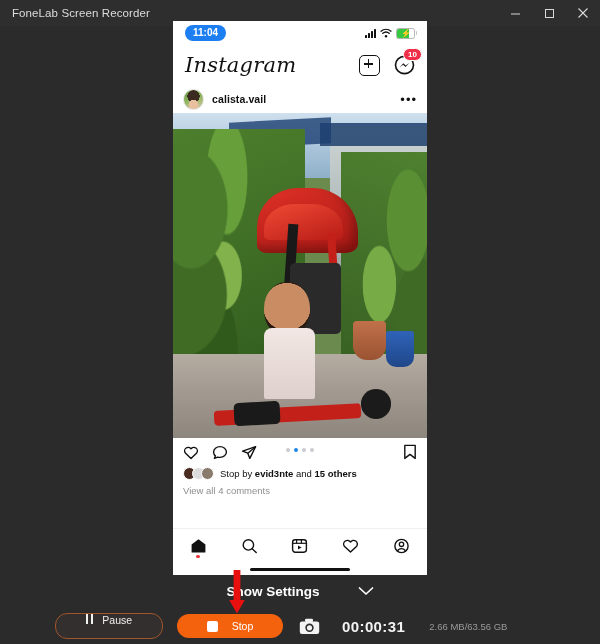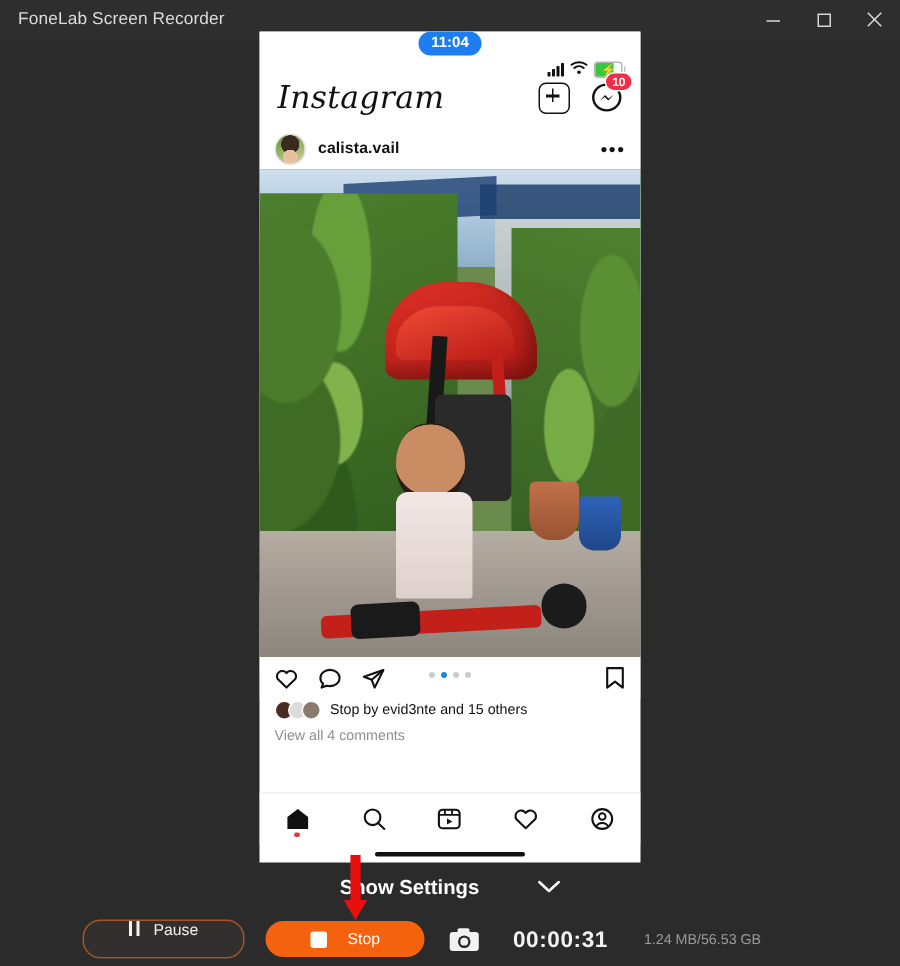--- a/index.html
+++ b/index.html
@@ -29,21 +29,20 @@
 
   
   .capture{
     position:absolute;left:173px;top:21px;width:254px;height:554px;
     background:#ffffff;overflow:hidden;
   }
   
   .statusbar{
     height:24px;display:flex;align-items:center;padding:0 12px;
     background:#ffffff;
-    flex-direction:column;
   }
   .time-pill{
     background:#1d7ef2;color:#fff;font-size:10px;font-weight:bold;
     padding:2px 8px;border-radius:10px;line-height:1.2;
   }
   .status-icons{margin-left:auto;display:flex;align-items:center;gap:4px;}
   .bars{display:flex;align-items:flex-end;gap:1px;height:9px;}
   .bars i{display:block;width:2px;background:#111;border-radius:.5px;}
   .bars i:nth-child(1){height:3px;}
   .bars i:nth-child(2){height:5px;}
@@ -146,21 +145,21 @@
   .dotsrow span.on{background:#1d87e4;}
 
   
   .likes{display:flex;align-items:center;padding:1px 10px 2px;}
   .like-avs{display:flex;align-items:center;margin-right:6px;}
   .like-avs i{display:block;width:11px;height:11px;border-radius:50%;border:1.2px solid #fff;margin-left:-4px;}
   .like-avs i:first-child{margin-left:0;background:#4a2d20;}
   .like-avs i:nth-child(2){background:#dcdcdc;}
   .like-avs i:nth-child(3){background:#8a7c6c;}
   .likes-text{font-size:9.5px;color:#111;}
-  .likes-text b{font-weight:400;}
+  .likes-text b{font-weight:700;}
   .caption{padding:1px 10px 0;font-size:9.5px;color:#111;line-height:1.42;}
   .caption b{font-weight:700;}
   .viewall{padding:3px 10px 0;font-size:9.5px;color:#8e8e8e;}
 
   
   .ig-nav{
     position:absolute;left:0;bottom:12px;width:100%;height:34px;
     border-top:1px solid #efefef;display:flex;align-items:center;
     justify-content:space-around;background:#fff;
   }
@@ -402,16 +401,16 @@
     </div>
     <div class="cam-btn">
       <svg width="21" height="17" viewBox="0 0 21 17">
           <rect x="0.8" y="3.4" width="19.4" height="12.6" rx="2.2" fill="#f2f2f2"></rect>
           <rect x="6" y="0.8" width="8" height="3.2" rx="1.2" fill="#f2f2f2"></rect>
           <circle cx="10.5" cy="9.8" r="4.2" fill="#2b2b2b"></circle>
           <circle cx="10.5" cy="9.8" r="2.6" fill="#f2f2f2"></circle>
         </svg>
     </div>
     <div class="timer">00:00:31</div>
-    <div class="usage">1.24 MB/56.53 GB</div>
+    <div class="usage">2.66 MB/63.56 GB</div>
   </div>
 
 </div>
 
 </body></html>

